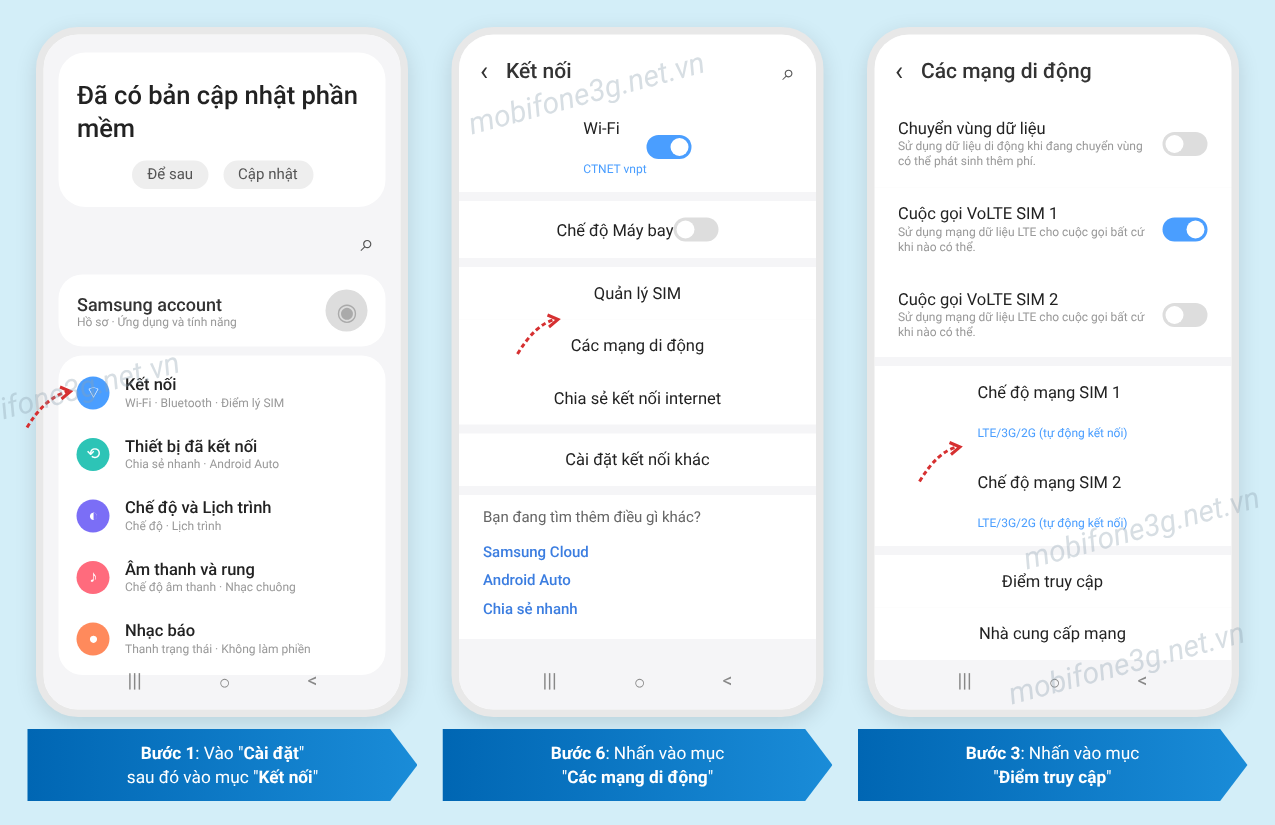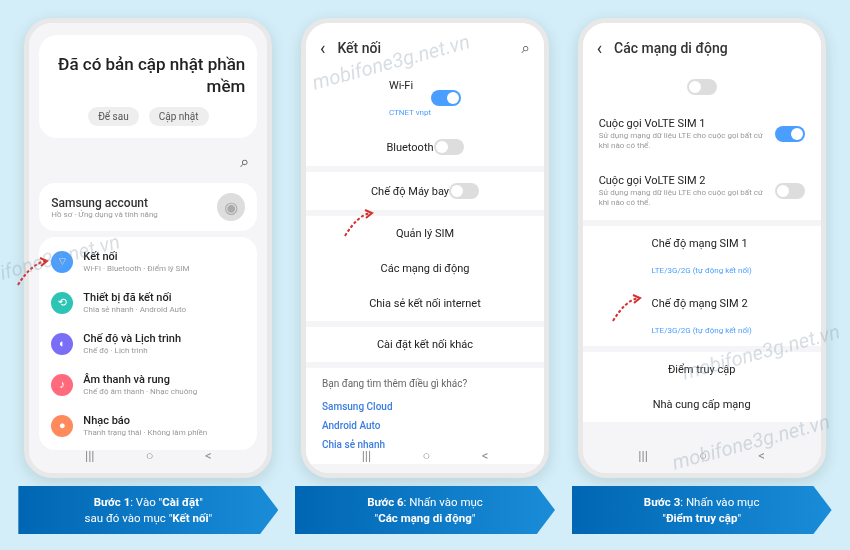--- a/index.html
+++ b/index.html
@@ -1,21 +1,21 @@
 <!DOCTYPE html>
 <html><head>
 <meta charset="utf-8">
 <style>
 *{box-sizing:border-box;margin:0;padding:0;font-family:-apple-system,BlinkMacSystemFont,'Segoe UI',Roboto,sans-serif}
 body{width:850px;height:550px;background:#d3eef8;position:relative;overflow:hidden}
 .wm{position:absolute;color:rgba(140,160,175,0.35);font-size:20px;font-style:italic;transform:rotate(-15deg);pointer-events:none;z-index:100}
 .phones{display:flex;justify-content:space-around;padding:18px 10px 0}
 .phone{width:248px;height:460px;background:#fafafa;border-radius:28px;border:5px solid #e8e8e8;box-shadow:0 4px 15px rgba(0,0,0,0.12);overflow:hidden;position:relative}
 .screen{width:100%;height:100%;background:#f5f5f7;overflow:hidden;font-size:11px;color:#333}
-.update-card{background:#fff;margin:12px 10px 8px;border-radius:18px;padding:18px 12px 12px;text-align:right}
+.update-card{background:#fff;margin:12px 10px 8px;border-radius:18px;padding:18px 12px 12px;text-align:left}
 .update-title{font-size:17px;font-weight:500;color:#222;line-height:1.3}
 .update-btns{display:flex;justify-content:center;gap:10px;margin-top:10px}
 .pill{background:#eee;border-radius:12px;padding:4px 10px;font-size:10px;color:#555}
 .search-row{display:flex;justify-content:flex-end;padding:6px 18px}
 .search-row .q{font-size:16px;color:#555}
 .acct{background:#fff;margin:6px 10px;border-radius:16px;padding:10px 12px;display:flex;align-items:center;justify-content:space-between}
 .acct-t{font-size:12px;font-weight:500}
 .acct-s{font-size:8px;color:#999}
 .avatar{width:28px;height:28px;border-radius:50%;background:#ddd;display:flex;align-items:center;justify-content:center;color:#aaa;font-size:16px}
 .card{background:#fff;margin:6px 10px;border-radius:16px;padding:4px 0}
@@ -133,26 +133,20 @@
 <span class="hdr-q">⌕</span>
 </div>
 <div id="p2-toggles">
           <div class="row">
             <div>
               <div class="row-t">Wi-Fi</div>
               <div class="row-s">CTNET vnpt</div>
             </div>
             <div class="toggle on"></div>
           </div>
-          <div class="row">
-            <div>
-              <div class="row-t">Bluetooth</div>
-            </div>
-            <div class="toggle "></div>
-          </div>
         </div>
 <div class="sep"></div>
 <div class="row">
           <div class="row-t">Chế độ Máy bay</div>
           <div class="toggle"></div>
         </div>
 <div class="sep"></div>
 <div id="p2-plain">
           <div class="row">
             <div class="row-t">Quản lý SIM</div>
@@ -186,20 +180,24 @@
 </div>
 
 <div class="phone">
 <div class="screen">
 <div class="hdr">
 <span class="back">‹</span>
 <span class="hdr-t">Các mạng di động</span>
 </div>
 <div id="p3-rows">
           <div class="row">
+            <div style="flex:1;padding-right:8px">
+              <div class="row-t">Chuyển vùng dữ liệu</div>
+              <div class="row-s2">Sử dụng dữ liệu di động khi đang chuyển vùng có thể phát sinh thêm phí.</div>
+            </div>
             <div class="toggle "></div>
           </div>
           <div class="row">
             <div style="flex:1;padding-right:8px">
               <div class="row-t">Cuộc gọi VoLTE SIM 1</div>
               <div class="row-s2">Sử dụng mạng dữ liệu LTE cho cuộc gọi bất cứ khi nào có thể.</div>
             </div>
             <div class="toggle on"></div>
           </div>
           <div class="row">

